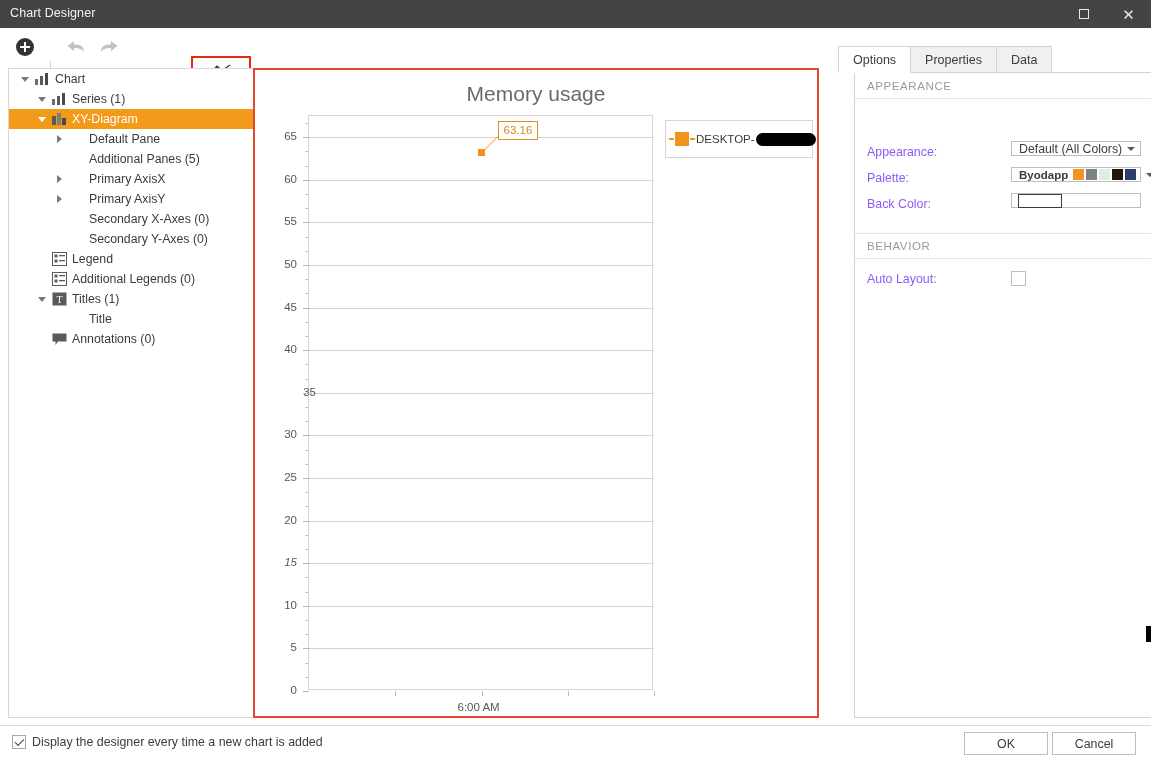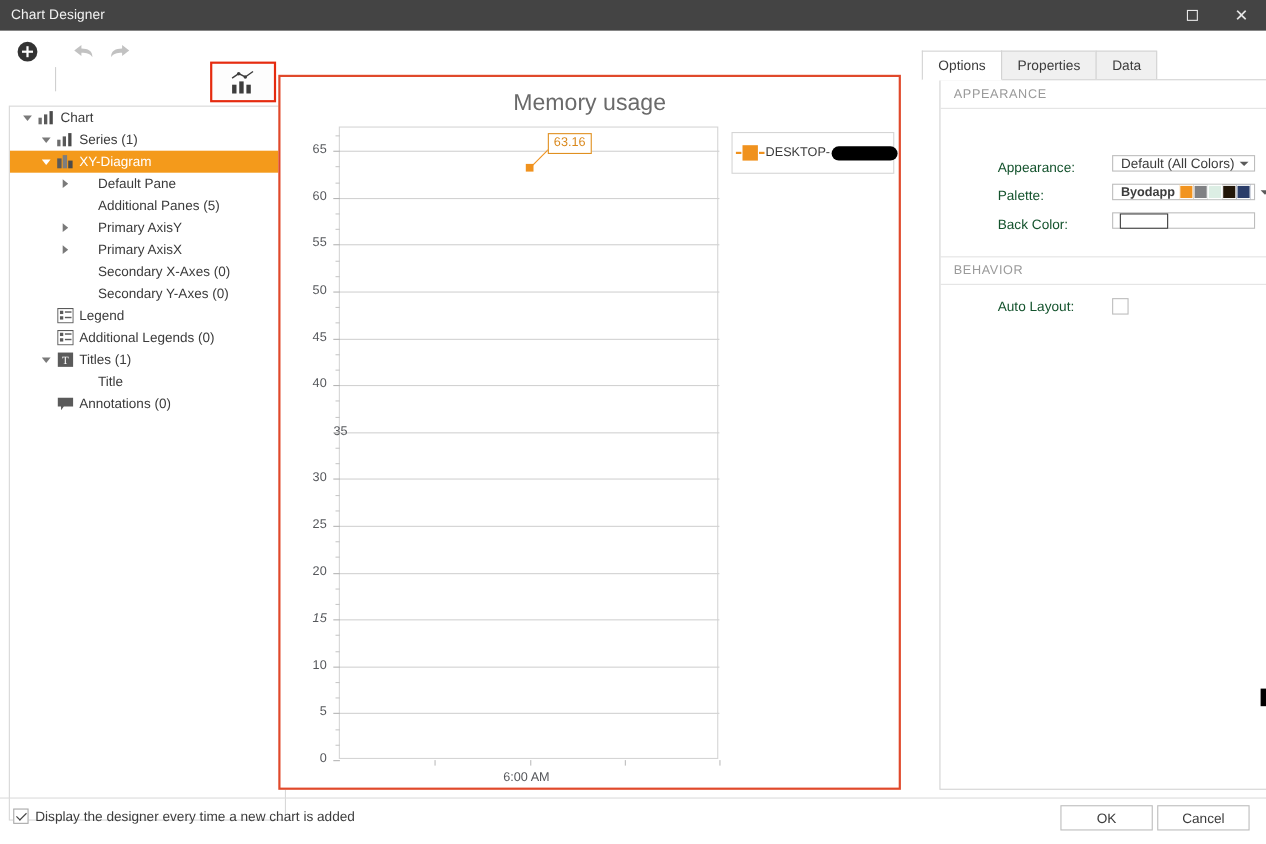--- a/index.html
+++ b/index.html
@@ -71,21 +71,20 @@
     display: flex; align-items: center; justify-content: center;
   }
 
   
   .tree-panel {
     position: absolute; left: 8px; top: 68px;
     width: 252px; height: 650px;
     background: #ffffff;
     border: 1px solid #d8d8d8;
     overflow: hidden;
-    margin-top: 28px;
   }
   .tree-row {
     position: relative;
     height: 20px;
     display: flex;
     align-items: center;
     font-size: 12.3px;
     color: #3b3b3b;
     white-space: nowrap;
   }
@@ -272,22 +271,21 @@
     display: flex; align-items: center;
     padding-left: 12px;
     font-size: 11.5px;
     color: #9a9a9a;
     letter-spacing: .6px;
     border-bottom: 1px solid #e3e3e3;
   }
   .field-label {
     position: absolute;
     font-size: 12.4px;
-    color: #14532d;
-    margin-left: 40px;
+    color: #8b5cf6;
   }
   .ctl {
     position: absolute;
     height: 15px;
     border: 1px solid #bdbdbd;
     background: #ffffff;
     display: flex;
     align-items: center;
   }
   .ctl-text {
@@ -461,28 +459,28 @@
       <div class="tree-row" style="padding-left: 42px;">
         <span class="tw"></span>
         <span class="ticon"></span>
         <span class="tlabel">Additional Panes (5)</span>
       </div>
       <div class="tree-row" style="padding-left: 42px;">
         <span class="tw">
           <span class="caret-right"></span>
         </span>
         <span class="ticon"></span>
-        <span class="tlabel">Primary AxisY</span>
+        <span class="tlabel">Primary AxisX</span>
       </div>
       <div class="tree-row" style="padding-left: 42px;">
         <span class="tw">
           <span class="caret-right"></span>
         </span>
         <span class="ticon"></span>
-        <span class="tlabel">Primary AxisX</span>
+        <span class="tlabel">Primary AxisY</span>
       </div>
       <div class="tree-row" style="padding-left: 42px;">
         <span class="tw"></span>
         <span class="ticon"></span>
         <span class="tlabel">Secondary X-Axes (0)</span>
       </div>
       <div class="tree-row" style="padding-left: 42px;">
         <span class="tw"></span>
         <span class="ticon"></span>
         <span class="tlabel">Secondary Y-Axes (0)</span>

